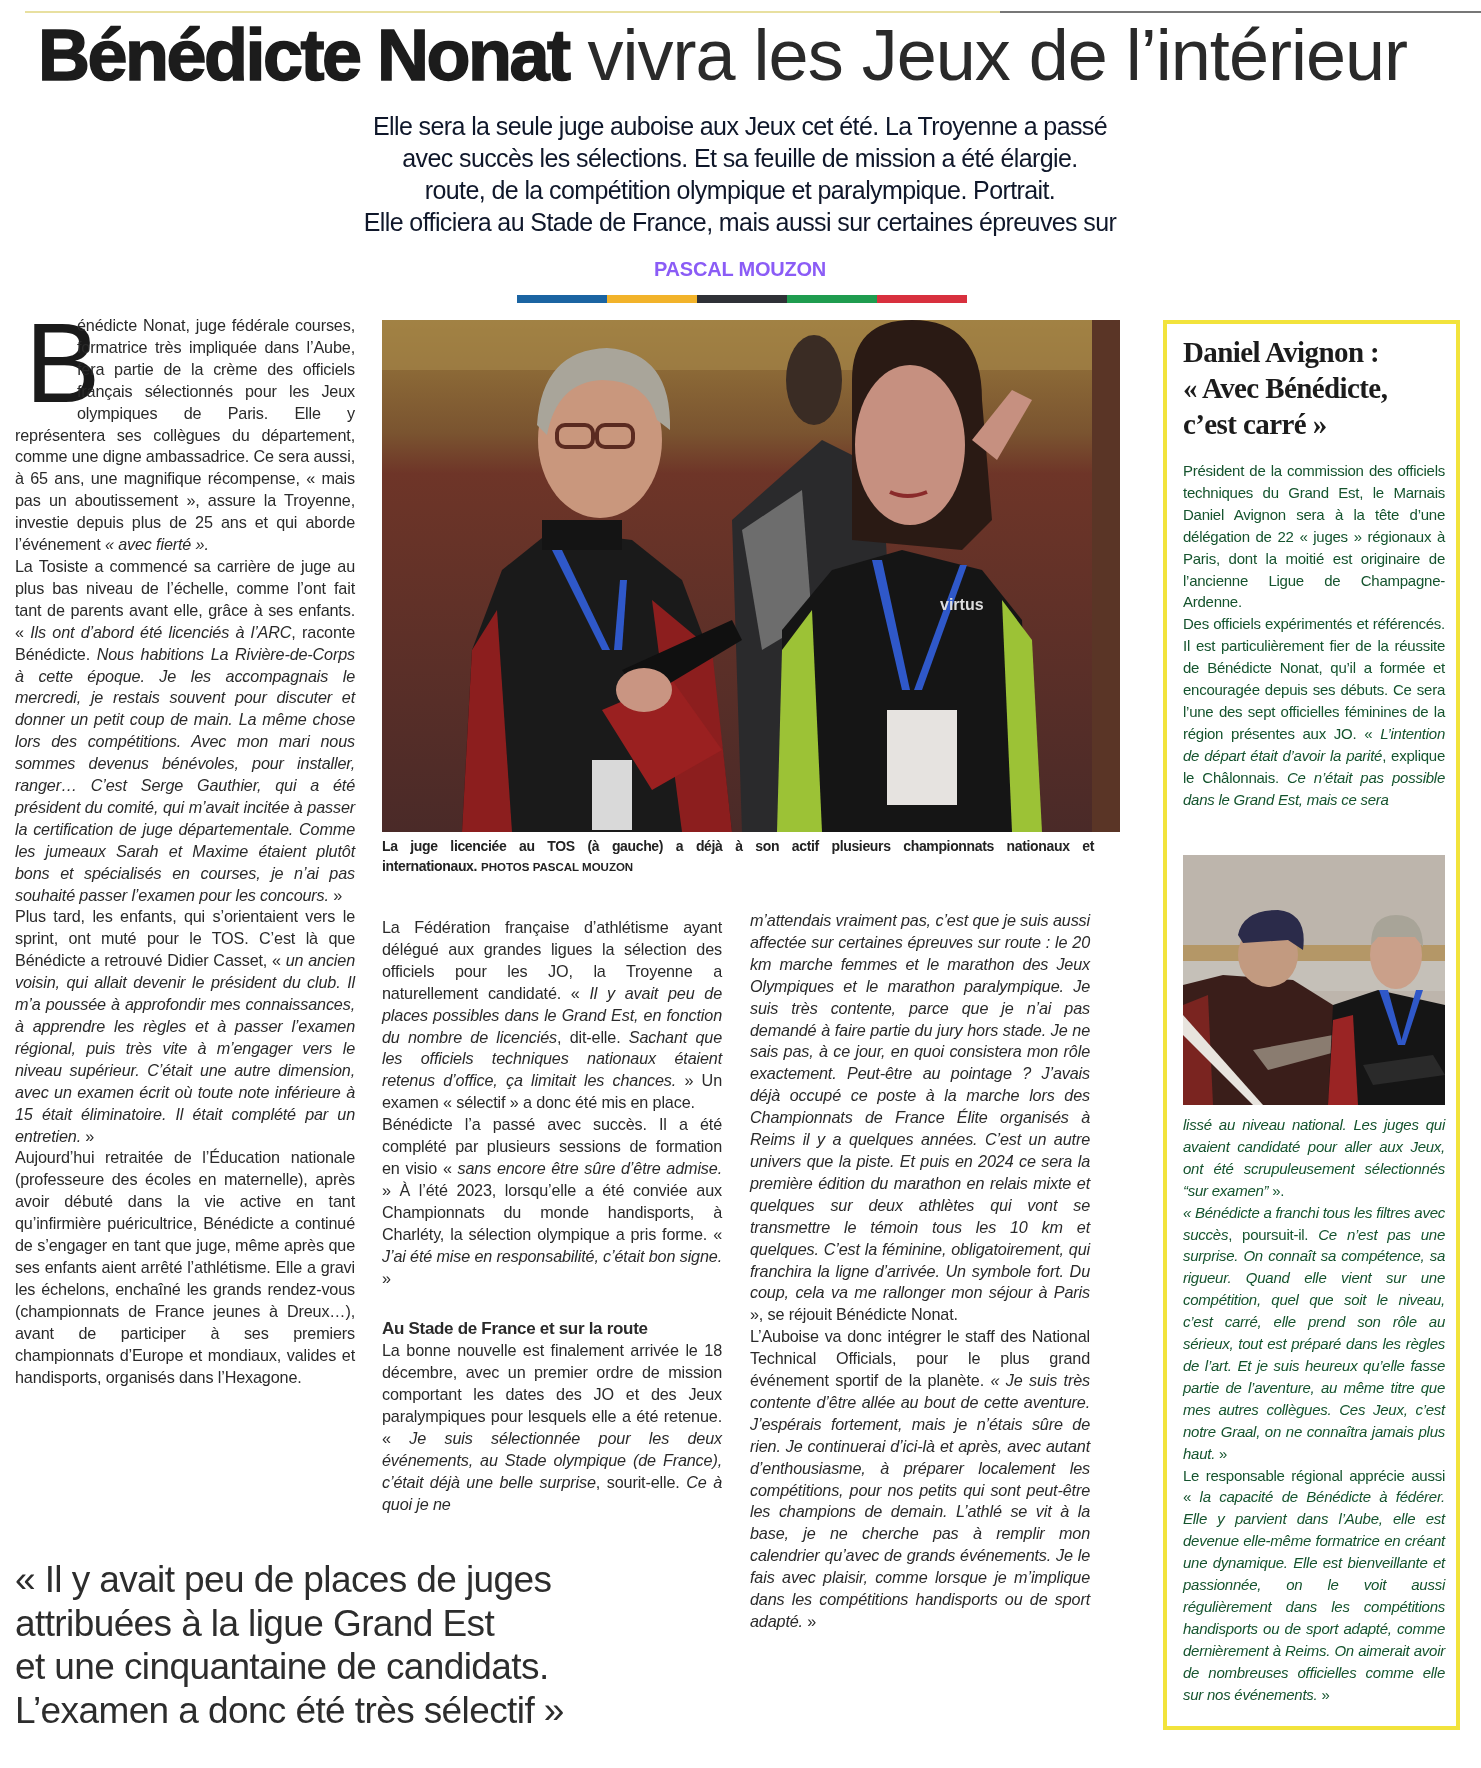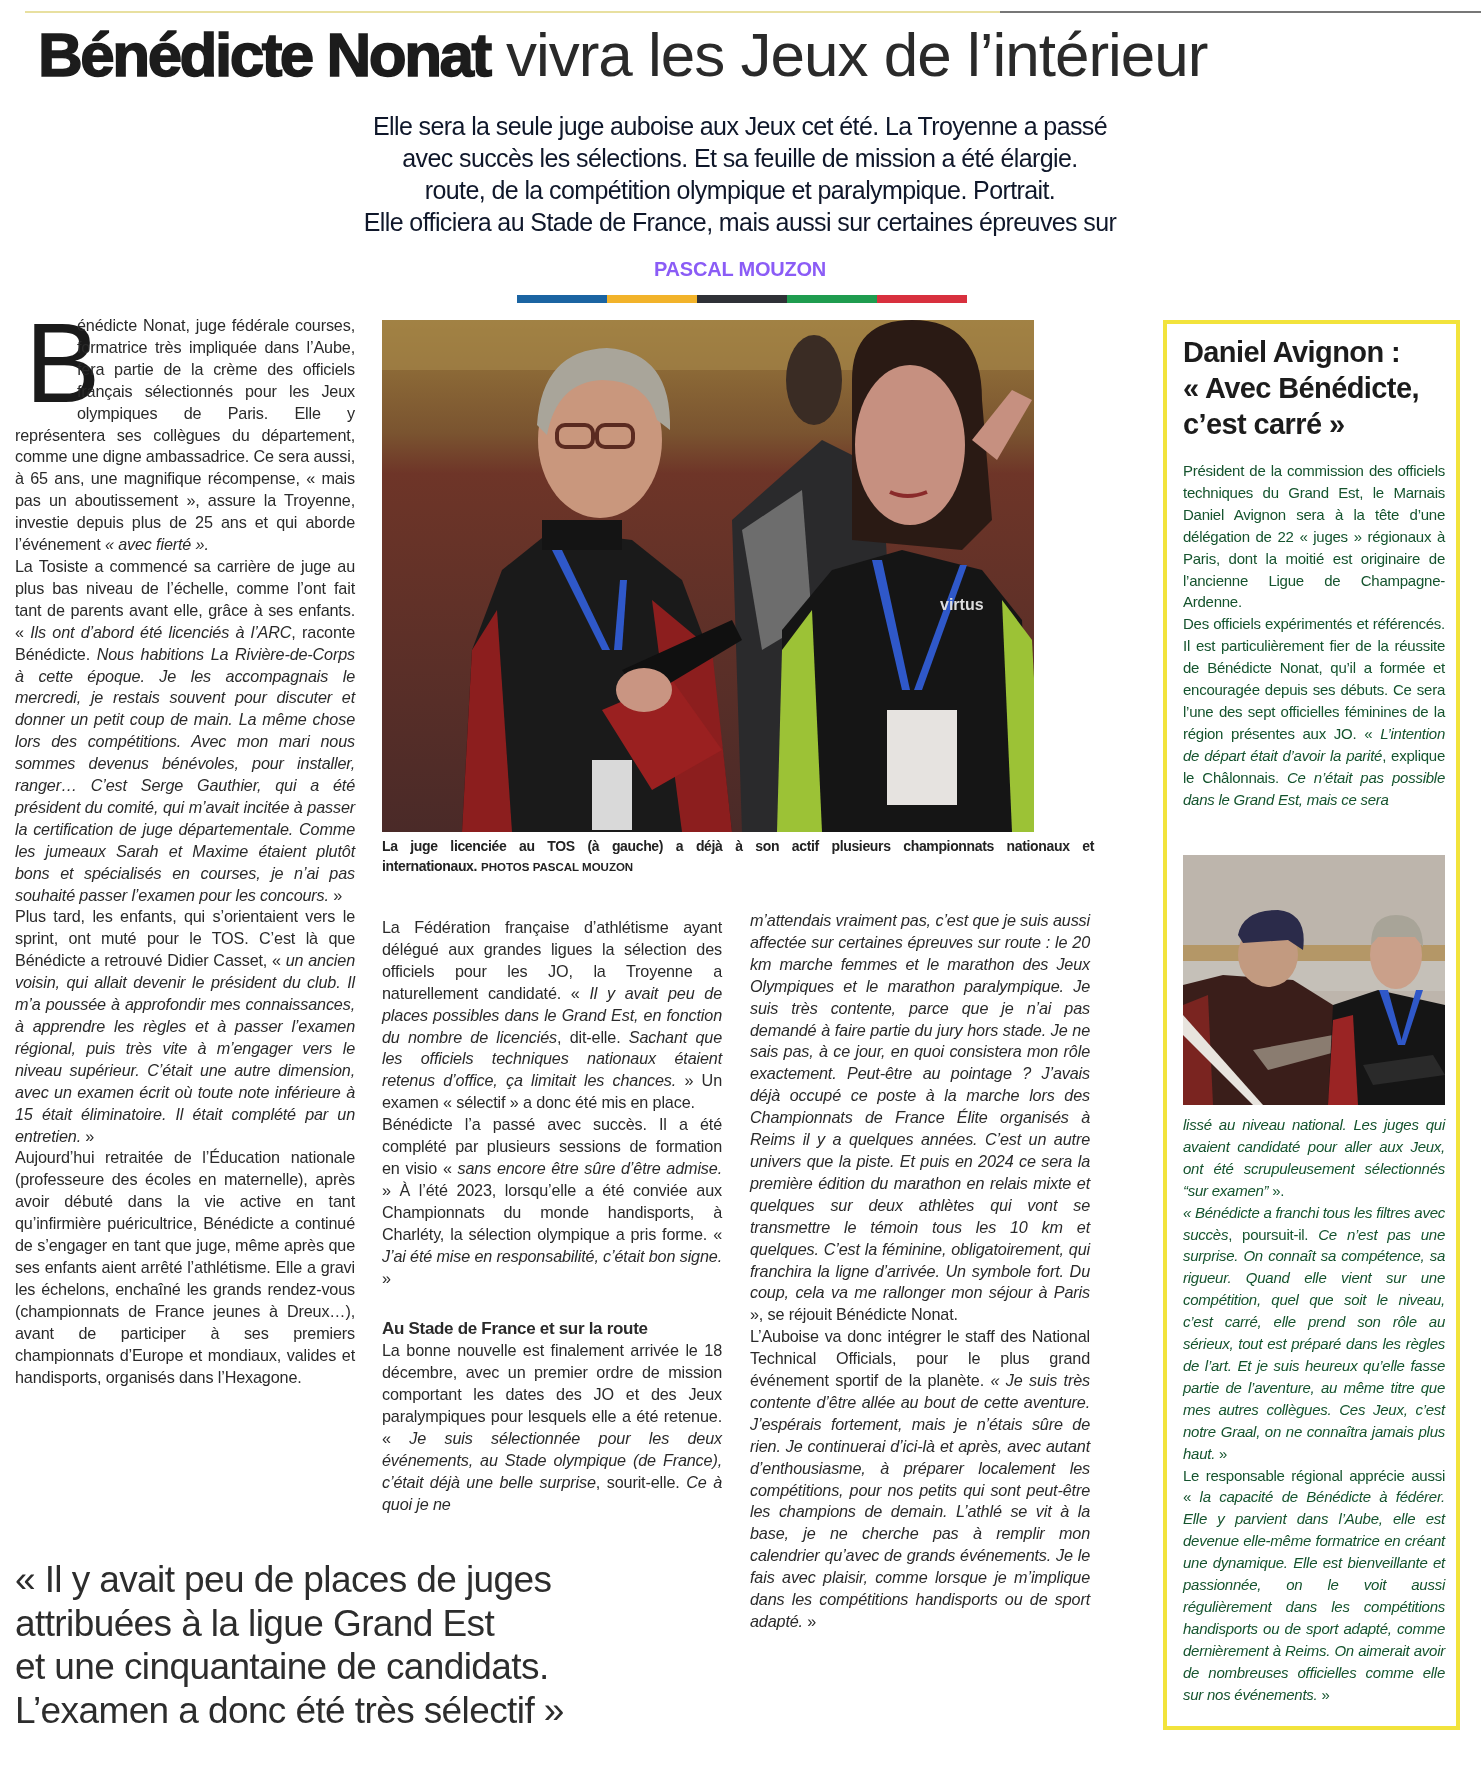--- a/index.html
+++ b/index.html
@@ -2,48 +2,48 @@
 <html><head>
   <meta charset="utf-8">
   <style>
     * { box-sizing: border-box; margin: 0; padding: 0; }
     html, body { width: 1481px; height: 1768px; background: #ffffff; overflow: hidden; }
     body { position: relative; color: #222; font-family: "Liberation Sans", "DejaVu Sans", sans-serif; }
 
     .top-rule-left { position: absolute; left: 25px; top: 11px; width: 975px; height: 2px; background: #e8e0a0; }
     .top-rule-right { position: absolute; left: 1000px; top: 11px; width: 481px; height: 2px; background: #777; }
 
-    .headline { position: absolute; left: 38px; top: 16px; width: 1440px; height: 78px; white-space: nowrap; font-size: 62px; line-height: 78px; letter-spacing: -1.5px; color: #1c1c1c; }
+    .headline { position: absolute; left: 38px; top: 16px; width: 1440px; height: 78px; white-space: nowrap; font-size: 72px; line-height: 78px; letter-spacing: -1.5px; color: #1c1c1c; }
     .headline .hl-bold { font-family: "Liberation Sans", sans-serif; font-weight: 900; font-stretch: condensed; letter-spacing: -2.5px; -webkit-text-stroke: 1.5px #1c1c1c; }
     .headline .hl-light { font-family: "Liberation Sans Narrow", "Liberation Sans", sans-serif; font-weight: 300; color: #2a2a2a; letter-spacing: -1px; }
 
     .standfirst { position: absolute; left: 240px; top: 110px; width: 1000px; text-align: center; font-size: 25px; line-height: 32px; color: #0f172a; font-family: "Liberation Sans", sans-serif; letter-spacing: -0.6px; }
     .byline { position: absolute; left: 540px; top: 258px; width: 400px; text-align: center; font-size: 20px; font-weight: bold; letter-spacing: -0.2px; color: #8b5cf6; }
 
     .color-bar { position: absolute; left: 517px; top: 295px; width: 450px; height: 8px; display: flex; }
     .color-bar span { flex: 1; height: 100%; }
 
     .col { position: absolute; font-size: 16.2px; line-height: 21.9px; color: #2a2a2a; text-align: justify; font-family: "Liberation Sans", sans-serif; letter-spacing: -0.15px; }
     .col p { margin: 0; }
     .col i { font-style: italic; }
     .col-left { left: 15px; top: 315px; width: 340px; }
     .dropcap { float: left; font-size: 113px; line-height: 88px; height: 92px; width: 42px; margin: 4px 10px 0 10px; font-family: "Liberation Sans", sans-serif; font-weight: 300; color: #1a1a1a; }
 
-    .photo-main { position: absolute; left: 382px; top: 320px; width: 652px; height: 512px; overflow: hidden; background: #5a3526; }
+    .photo-main { position: absolute; left: 382px; top: 320px; width: 738px; height: 512px; overflow: hidden; background: #5a3526; }
     .caption { position: absolute; left: 382px; top: 836px; width: 712px; font-size: 14px; line-height: 20px; font-weight: bold; color: #222; letter-spacing: -0.35px; text-align: justify; font-family: Liberation Sans, sans-serif; }
     .caption .credit { font-size: 11.5px; font-weight: bold; letter-spacing: 0; margin-left: 4px; }
 
     .col-mid { left: 382px; top: 917px; width: 340px; }
     .col-mid .subhead { font-weight: bold; font-size: 17px; margin-top: 29px; letter-spacing: -0.3px; }
     .col-right { left: 750px; top: 910px; width: 340px; }
 
     .pullquote { position: absolute; left: 15px; top: 1558px; width: 700px; font-size: 37px; line-height: 43.5px; color: #2d2d2d; font-family: "Liberation Sans", sans-serif; font-weight: 300; letter-spacing: -0.6px; }
 
     .sidebar { position: absolute; left: 1163px; top: 320px; width: 297px; height: 1410px; border: 4px solid #f2e33c; background: #fff; }
-    .sb-title { position: absolute; left: 16px; top: 10px; width: 270px; font-size: 29px; line-height: 36px; font-weight: bold; color: #1c1c1c; font-family: Liberation Sans, sans-serif; letter-spacing: -0.6px; }
+    .sb-title { position: absolute; left: 16px; top: 10px; width: 270px; font-size: 29px; line-height: 36px; font-weight: bold; color: #1c1c1c; font-family: Liberation Serif, serif; letter-spacing: -0.6px; }
     .sb-text { position: absolute; left: 16px; width: 262px; font-size: 15px; line-height: 21.9px; color: #14532d; text-align: justify; font-family: "Liberation Sans Narrow", "Liberation Sans", sans-serif; letter-spacing: -0.25px; }
     .sb-text p { margin: 0; }
     .sb-text-1 { top: 136px; }
     .sb-text-2 { top: 790px; }
     .sb-photo { position: absolute; left: 16px; top: 531px; width: 262px; height: 250px; overflow: hidden; background: #b9b0a8; }
   </style>
 </head>
 <body>
 
 <div class="top-rule-left"></div>

